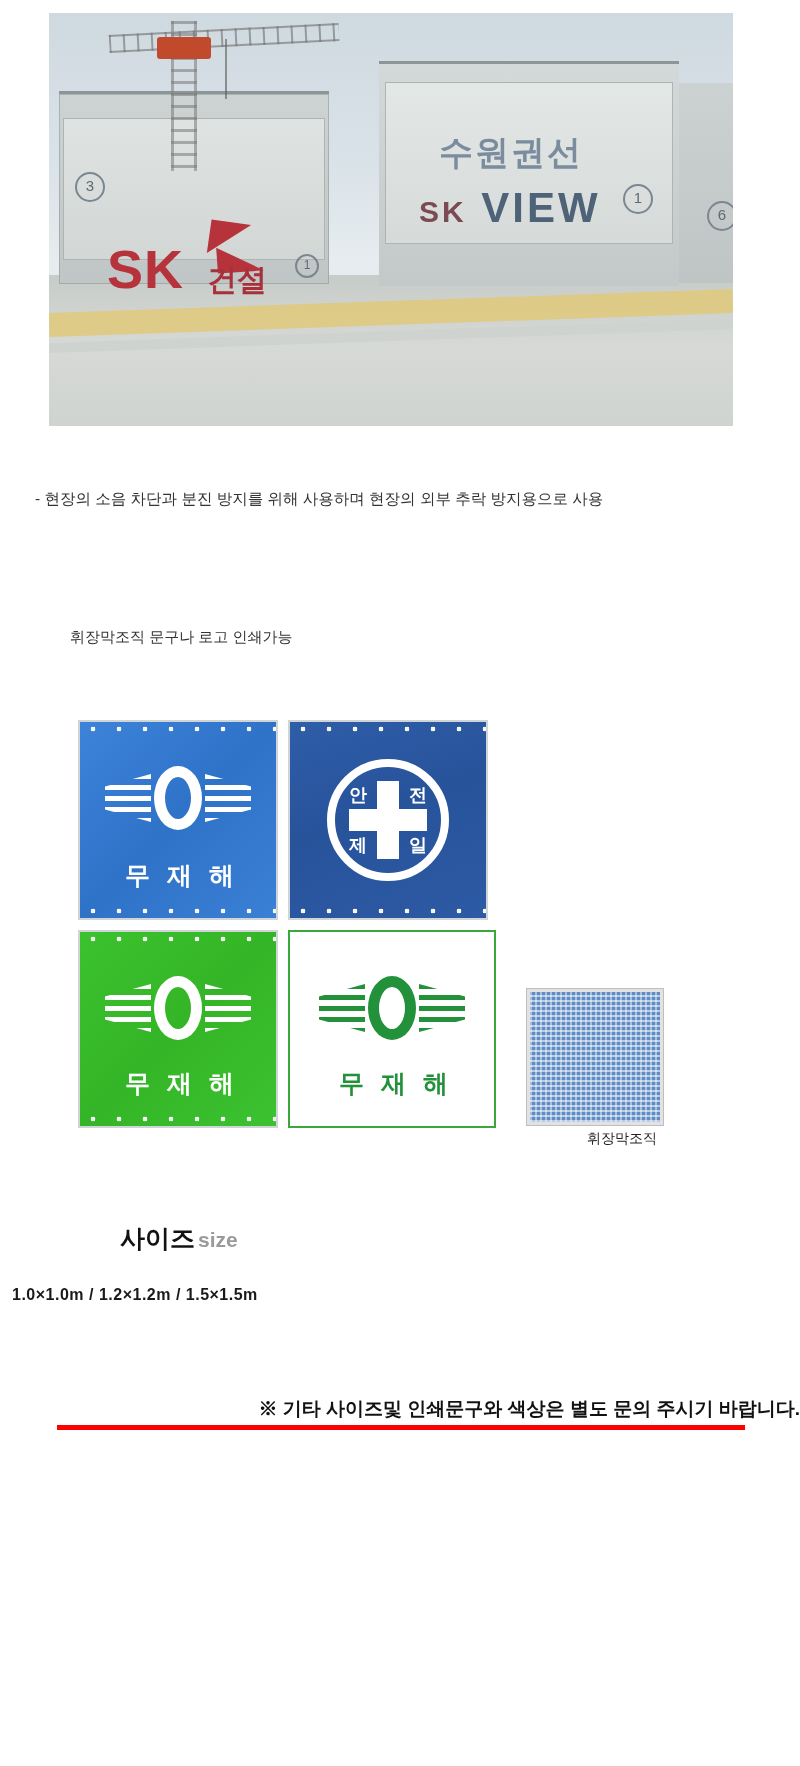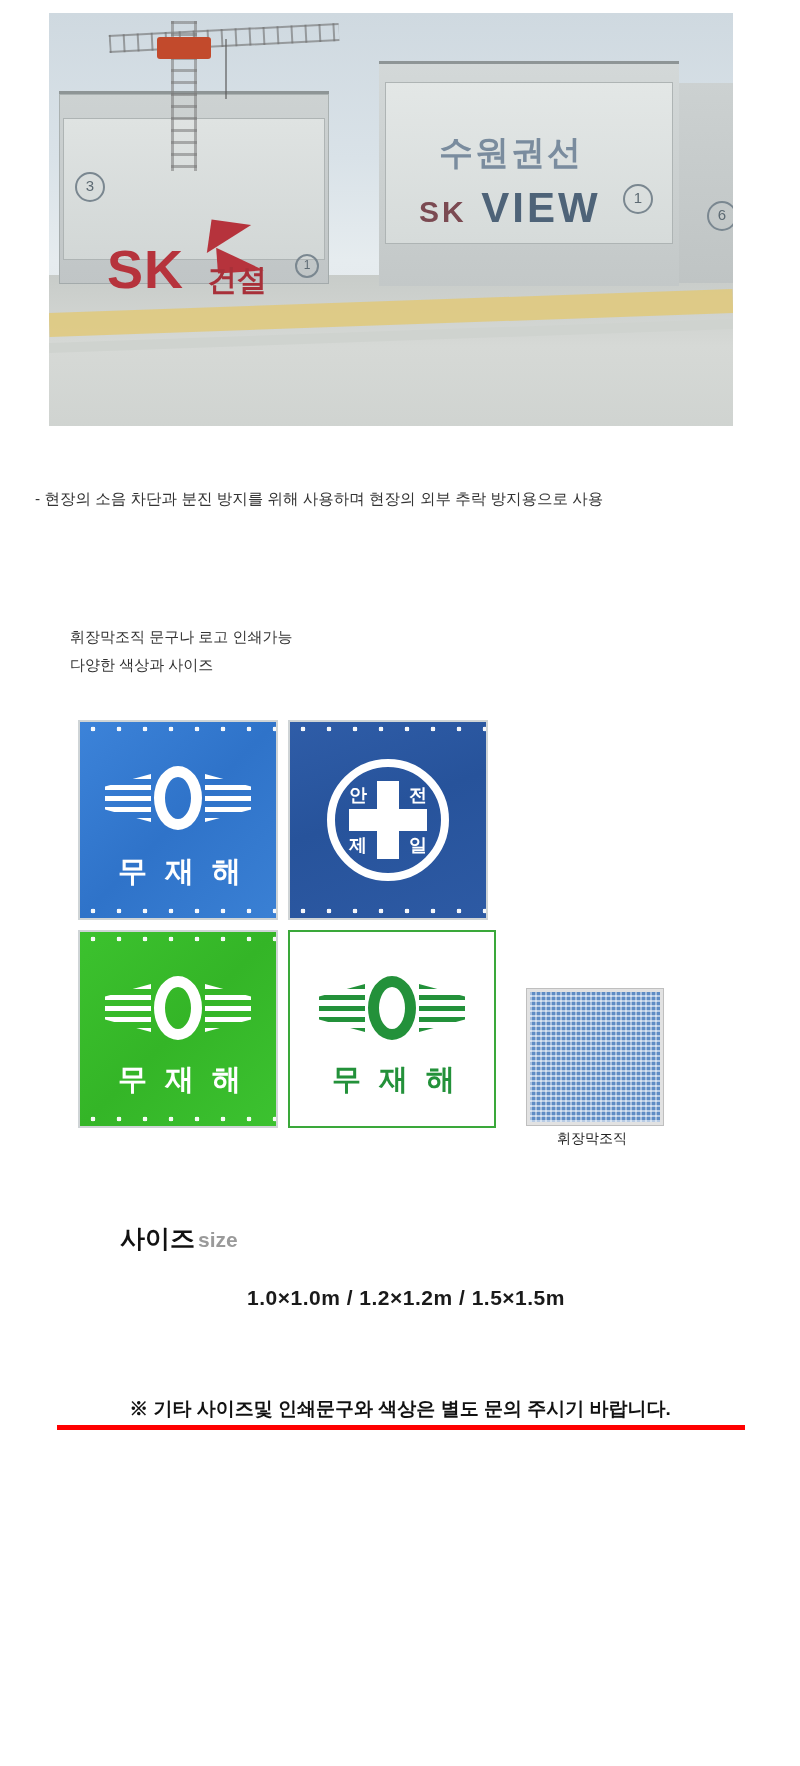--- a/index.html
+++ b/index.html
@@ -311,21 +311,21 @@
     background: repeating-linear-gradient(180deg, #fff 0 5px, rgba(255,255,255,0) 5px 11px);
   }
   .zero-logo .rays-l { left: 2px; clip-path: polygon(100% 0, 100% 100%, 0 74%, 0 26%); }
   .zero-logo .rays-r { right: 2px; clip-path: polygon(0 0, 0 100%, 100% 74%, 100% 26%); }
   .banner-cap {
     position: absolute;
     left: 8px; right: 0;
     bottom: 26px;
     text-align: center;
     color: #fff;
-    font-size: 29px;
+    font-size: 25px;
     font-weight: bold;
     letter-spacing: 5px;
   }
 
   
   #sample2 {
     left: 288px; top: 8px; width: 200px; height: 200px;
     background: linear-gradient(160deg, #2f5da8 0%, #27539b 45%, #2d5aa4 100%);
     border: 2px solid #cfd4d6;
   }
@@ -381,21 +381,21 @@
     background-color: #5f8cc4;
     background-image:
       repeating-linear-gradient(0deg, rgba(255,255,255,.55) 0 1.6px, rgba(255,255,255,0) 1.6px 5px),
       repeating-linear-gradient(90deg, rgba(255,255,255,.45) 0 1.6px, rgba(255,255,255,0) 1.6px 5px);
     border: 3px solid #e2e2e2;
     box-shadow: 0 0 0 1px #bfbfbf;
   }
   .mesh-cap {
     position: absolute;
     left: 527px; top: 418px; width: 130px;
-    text-align: center;
+    text-align: right;
     font-size: 14px;
     color: #222;
   }
 
   
   .size-head {
     position: absolute;
     left: 120px; top: 1222px;
     font-size: 25px;
     font-weight: bold;
@@ -404,34 +404,33 @@
   .size-head .en {
     font-size: 21px;
     font-weight: bold;
     color: #9a9a9a;
     margin-left: 3px;
   }
   .size-values {
     position: absolute;
     left: 0; right: 0;
     top: 1286px;
-    text-align: center;
-    font-size: 21px;
+    font-size: 16px;
     font-weight: bold;
     color: #1a1a1a;
     letter-spacing: .5px;
     margin-left: 12px;
   }
 
   
   .footer-note {
     position: absolute;
     left: 0; right: 0;
     top: 1396px;
-    text-align: center;
+    text-align: right;
     font-size: 19px;
     font-weight: bold;
     color: #111;
   }
   .footer-rule {
     position: absolute;
     left: 57px;
     top: 1425px;
     width: 688px;
     height: 5px;
@@ -477,21 +476,20 @@
   <div class="crane-cable"></div>
 
 </div>
 
 <div class="bullets">
   <div>- 현장의 소음 차단과 분진 방지를 위해 사용하며 현장의 외부 추락 방지용으로 사용</div>
 </div>
 
 <div class="subnotes">
   <div>휘장막조직 문구나 로고 인쇄가능</div>
-  <div>다양한 색상과 사이즈</div>
 </div>
 
 <div class="samples">
 
   <div id="sample1" class="banner-box grommets">
     <div class="zero-logo">
       <span class="rays-l"></span>
       <span class="rays-r"></span>
       <span class="oval"></span>
     </div>

